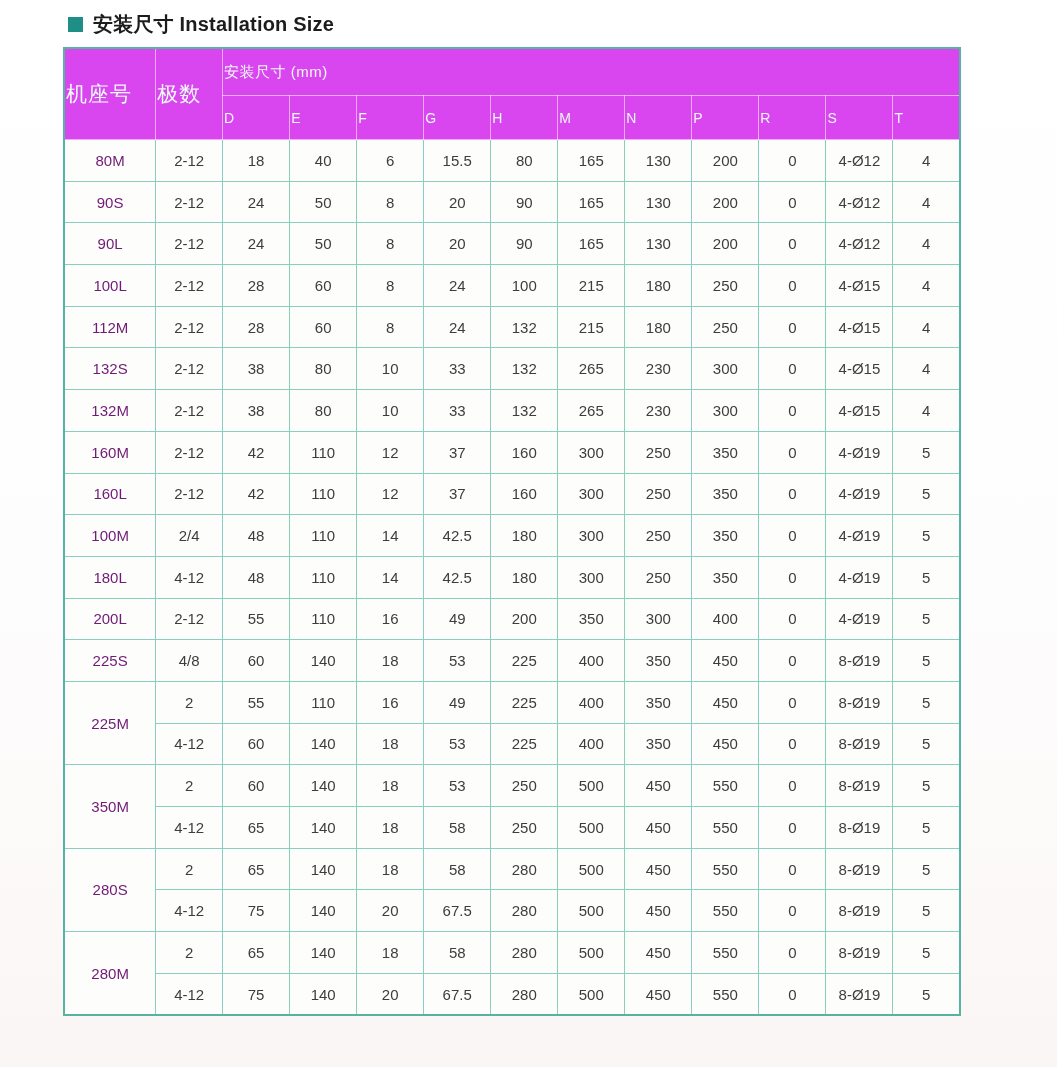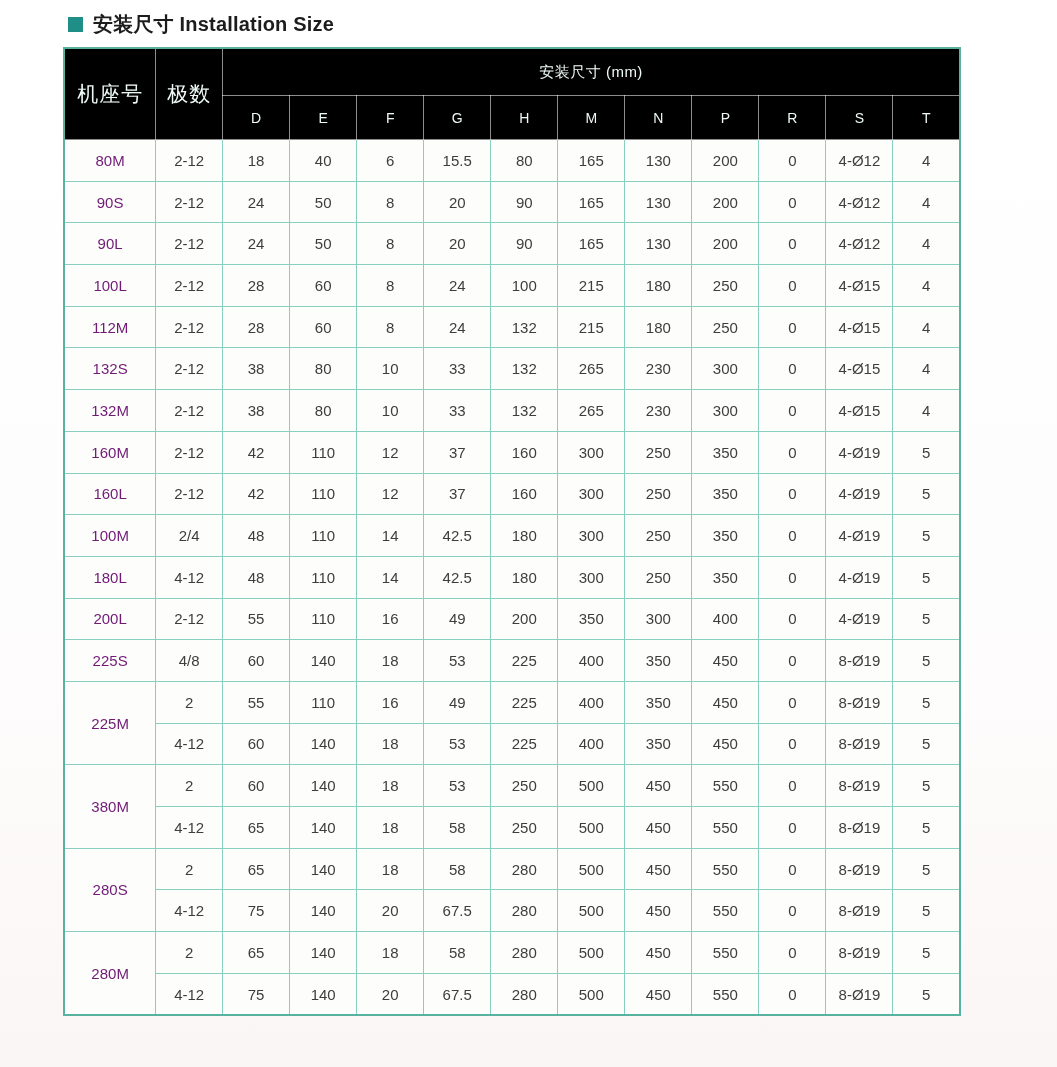--- a/index.html
+++ b/index.html
@@ -39,25 +39,25 @@
     white-space: nowrap;
   }
   table.spec-table {
     margin: 8px 0 0 63px;
     width: 898px;
     border-collapse: collapse;
     table-layout: fixed;
     border: 2px solid #58b2a0;
   }
   thead th {
-    background: #000000;
+    background: #d946ef;
     color: #eefaf6;
     font-weight: 400;
     border: 1px solid rgba(255, 255, 255, 0.55);
-    text-align: center;
+    text-align: left;
     vertical-align: middle;
   }
   th.span-th {
     height: 44px;
     font-size: 15px;
     letter-spacing: 0.5px;
   }
   th.frame-th, th.poles-th {
     font-size: 21px;
     letter-spacing: 1px;
@@ -346,21 +346,21 @@
           <td>53</td>
           <td>225</td>
           <td>400</td>
           <td>350</td>
           <td>450</td>
           <td>0</td>
           <td>8-Ø19</td>
           <td>5</td>
         </tr>
         <tr>
-          <td class="frame-cell" rowspan="2">380M</td>
+          <td class="frame-cell" rowspan="2">350M</td>
           <td class="poles-cell">2</td>
           <td>60</td>
           <td>140</td>
           <td>18</td>
           <td>53</td>
           <td>250</td>
           <td>500</td>
           <td>450</td>
           <td>550</td>
           <td>0</td>

